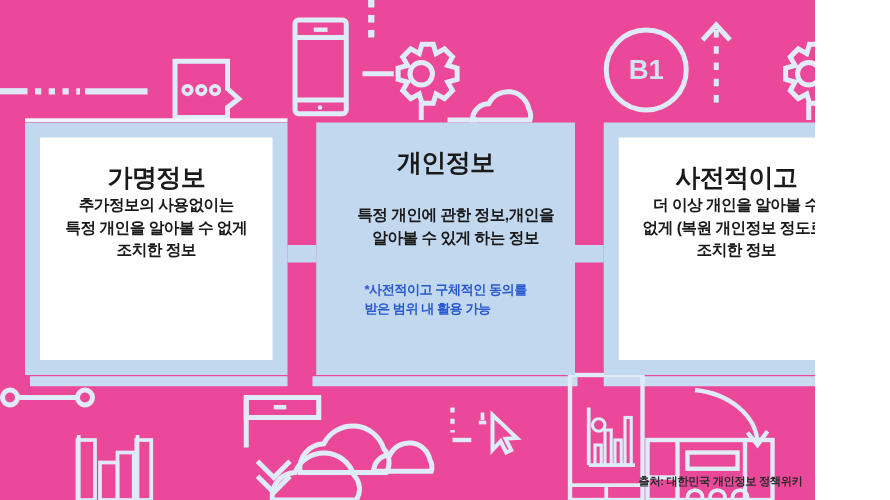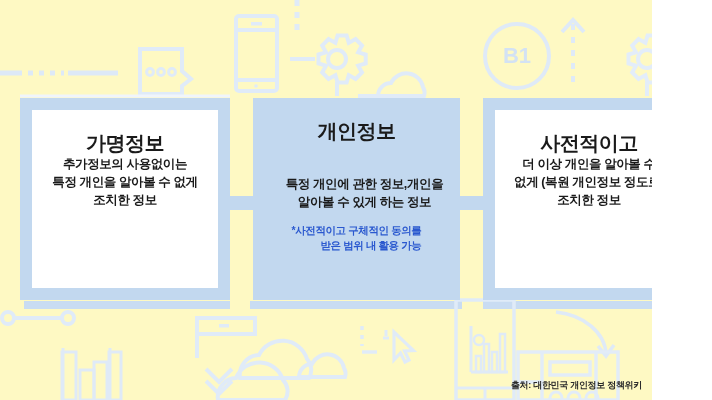--- a/index.html
+++ b/index.html
@@ -13,21 +13,21 @@
     overflow: hidden;
     background: #ffffff;
     font-family: "Liberation Sans", "DejaVu Sans", sans-serif;
     position: relative;
   }
 
   #stage {
     position: relative;
     width: 652px;
     height: 400px;
-    background: #fef9c3;
+    background: #ec4899;
     overflow: hidden;
   }
 
   
   #bg-decor {
     position: absolute;
     left: 0;
     top: 0;
     width: 712px;
     height: 400px;
@@ -67,21 +67,20 @@
     display: flex;
     flex-direction: column;
     align-items: center;
     justify-content: flex-start;
     padding: 14px 8px 10px 8px;
     box-sizing: border-box;
   }
   .card.filled .card-inner {
     background: transparent;
     padding: 20px 10px 10px 10px;
-    gap: 12px;
   }
 
   .card-title {
     font-size: 20px;
     font-weight: 700;
     color: #1a1a1a;
     letter-spacing: -0.5px;
     line-height: 1.15;
     margin: 8px 0 0 0;
     text-align: center;
@@ -101,22 +100,22 @@
   }
   .card.filled .card-desc {
     margin-top: 20px;
     margin-left: 16px;
   }
   .card-note {
     font-size: 10.5px;
     font-weight: 700;
     color: #2a58cf;
     line-height: 1.45;
-    text-align: right;
-    margin-top: 0;
+    text-align: left;
+    margin-top: 26px;
     letter-spacing: -0.4px;
     white-space: pre-line;
   }
 
   
   .connector {
     position: absolute;
     top: 196px;
     height: 14px;
     background: #c2d8ef;

